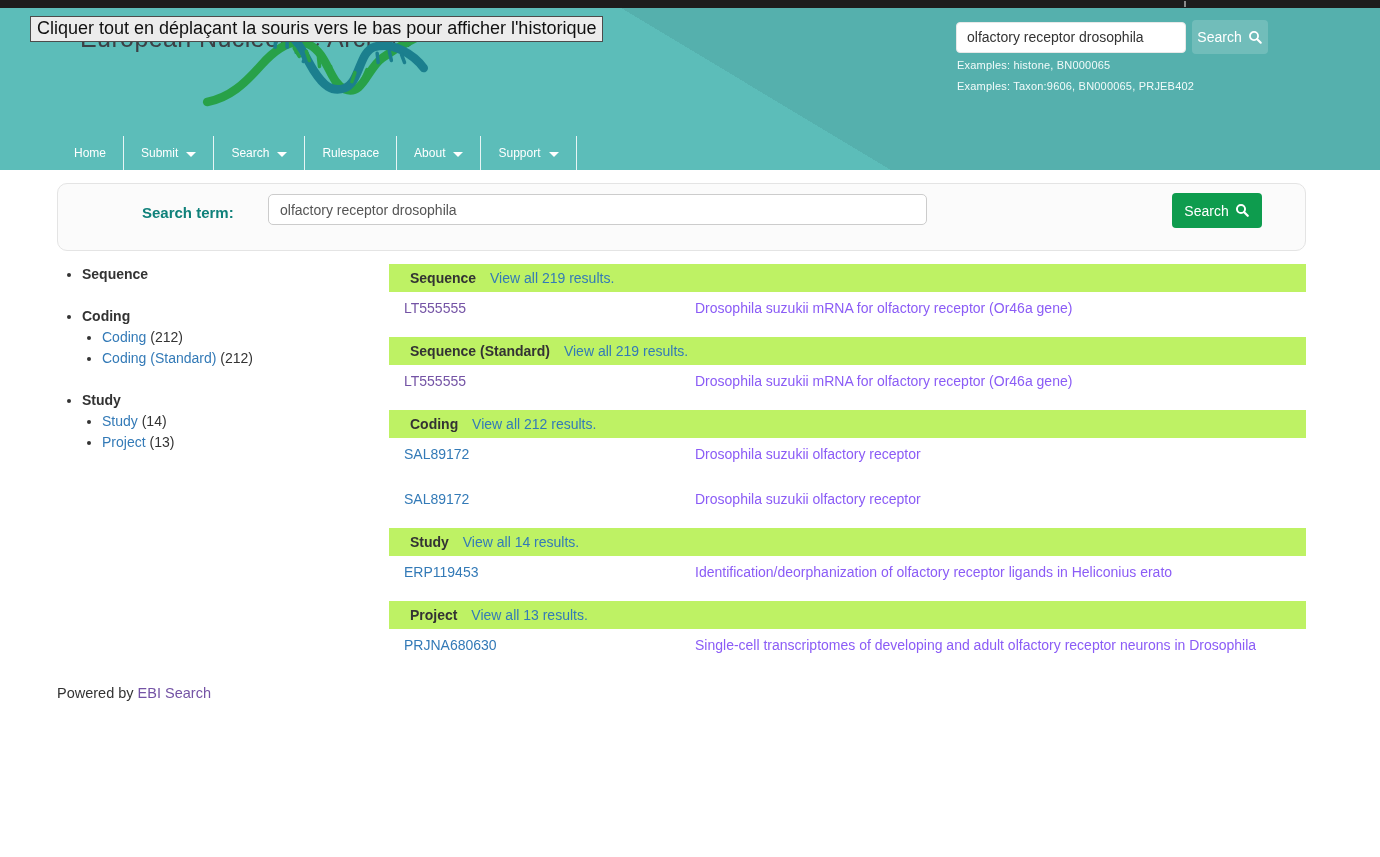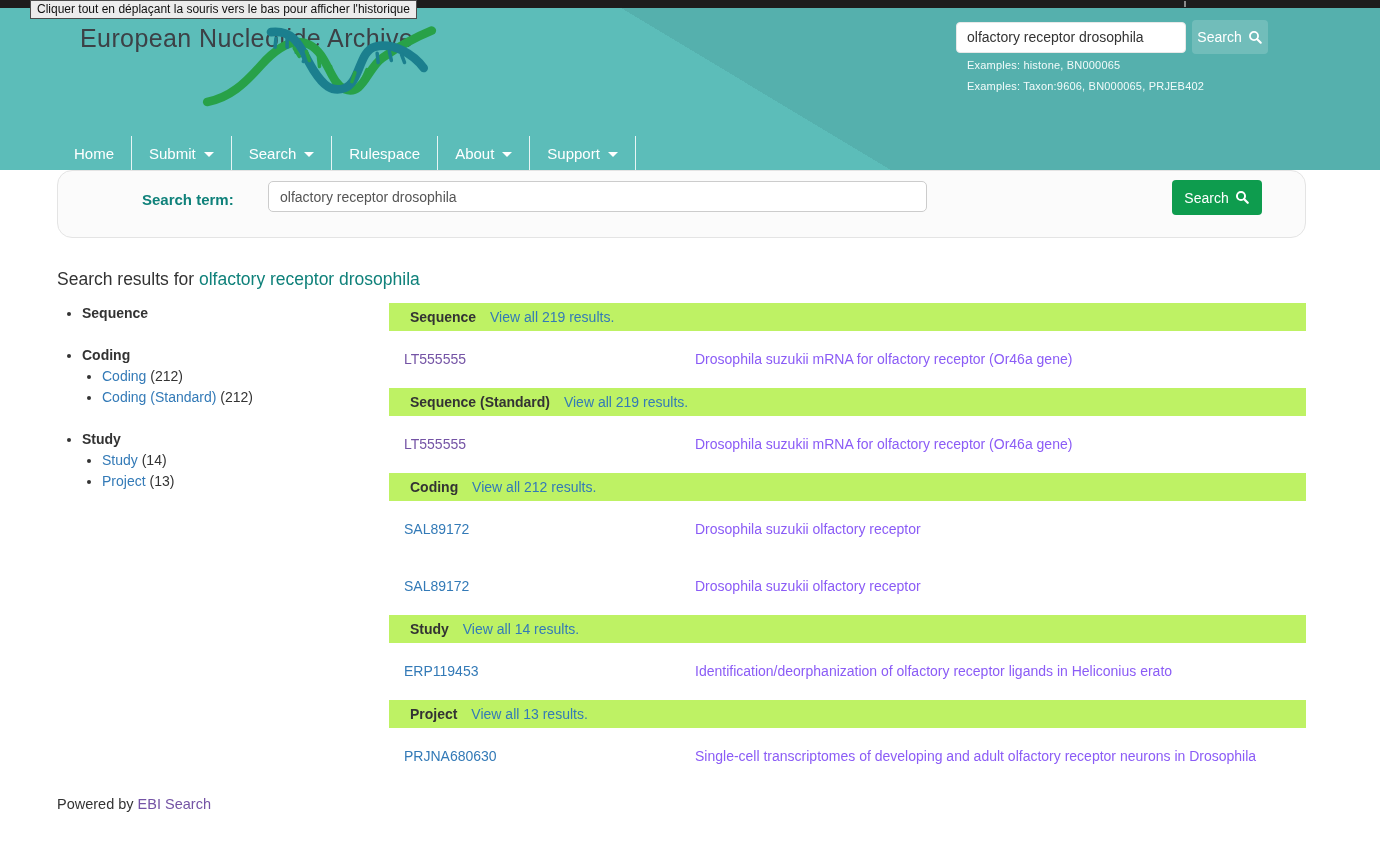--- a/index.html
+++ b/index.html
@@ -8,58 +8,58 @@
   }
   *{box-sizing:border-box; margin:0; padding:0;}
   html,body{width:1380px; height:857px; overflow:hidden; background:#fff;
     font-family:"Liberation Sans","DejaVu Sans",sans-serif; color:#333;}
   a{text-decoration:none; cursor:pointer;}
 
   
   .masthead{position:relative; height:8px; background:#1d1d1d;}
   .masthead-tick{position:absolute; left:1184px; top:1px; width:2px; height:6px; background:#8a8a8a;}
 
-  .tooltip{position:absolute; left:30px; top:0; z-index:50; background:#ececec;
-    border:1px solid #4c4c4c; padding:1px 6px 2px; font-size:12px; color:#101010; white-space:nowrap;}
+  .tooltip{position:absolute; left:30px; top:16px; z-index:50; background:#ececec;
+    border:1px solid #4c4c4c; padding:1px 6px 2px; font-size:18px; color:#101010; white-space:nowrap;}
 
   
   .site-header{position:relative; height:162px;
     background:linear-gradient(31deg,var(--header-teal) 54%,var(--header-teal-dark) 54%);}
 
   .logo{position:absolute; left:80px; top:14px; cursor:pointer;}
   .logo-ena{position:relative; z-index:2; font-size:58px; font-weight:800; font-style:italic;
     color:#0c0c0c; letter-spacing:-2px; line-height:1.0; display:inline-block;}
   .dna-helix{position:absolute; left:120px; top:0px; z-index:1;}
   .logo-subtitle{margin-top:4px; font-size:25px; color:#3c4146; letter-spacing:.4px; line-height:1;}
 
   .header-search{position:absolute; top:12px; right:112px; width:312px;}
   .search-row{display:flex; align-items:center;}
   .search-row input{width:230px; height:31px; border:1px solid #e8e8e8; border-radius:4px;
     padding:0 10px; font-size:14px; color:#333; outline:none; background:#fff;}
   .search-row input::placeholder{color:#9aa0a3;}
   .hdr-btn{margin-left:6px; height:34px; width:76px; border:none; border-radius:4px;
     background:rgba(255,255,255,.17); color:#fff; font-size:14px; cursor:pointer;
     display:flex; align-items:center; justify-content:center; gap:6px; font-family:inherit;}
-  .examples{margin:5px 0 9px 11px; font-size:11px; color:#f2fbfa; letter-spacing:.2px;}
+  .examples{margin:5px 0 9px 1px; font-size:11px; color:#f2fbfa; letter-spacing:.2px;}
 
   .main-nav{position:absolute; left:57px; bottom:0; height:34px; display:flex; align-items:stretch;}
-  .nav-item{display:flex; align-items:center; gap:8px; padding:0 17px; color:#fff; font-size:15px;
+  .nav-item{display:flex; align-items:center; gap:8px; padding:0 17px; color:#fff; font-size:12px;
     cursor:pointer; border-right:1px solid rgba(255,255,255,.85);}
   .nav-item:first-child{border-left:none;}
   .caret{width:0; height:0; border-left:5px solid transparent; border-right:5px solid transparent;
     border-top:5px solid #fff; display:inline-block; margin-top:2px;}
 
   
   .content{position:relative; padding:0 74px 0 57px;}
   .page-title{margin-top:24px; font-size:29px; font-weight:600; color:var(--brand-teal); letter-spacing:.2px;}
   .intro{margin-top:14px; font-size:14.5px; color:#2b2b2b;}
   .intro a{color:var(--link-blue);}
 
-  .search-panel{position:relative; height:68px; background:#fbfbfb;
-    border:1px solid #e4e4e4; border-radius:15px;}
+  .search-panel{position:relative; margin-top:13px; height:68px; background:#fbfbfb;
+    border:1px solid #e4e4e4; border-radius:10px;}
   .search-term-label{position:absolute; left:84px; top:20px; font-size:15px; font-weight:bold; color:var(--brand-teal);}
   .search-term-input{position:absolute; left:210px; top:10px; width:659px; height:31px;
     border:1px solid #ccc; border-radius:5px; padding:0 11px; font-size:14px; color:#555; outline:none; font-family:inherit;}
   .green-btn{position:absolute; left:1114px; top:9px; width:90px; height:35px; border:none; border-radius:4px;
     background:var(--ebi-green); color:#fff; font-size:14px; cursor:pointer;
     display:flex; align-items:center; justify-content:center; gap:6px; font-family:inherit;}
 
   .results-heading{margin-top:31px; font-size:17.5px; font-weight:500; color:#333;}
   .results-heading .query{color:var(--brand-teal);}
 
@@ -70,21 +70,21 @@
   .facet-items{padding-left:20px; margin-top:0;}
   .facet-item{list-style:disc; line-height:21px; color:#333;}
   .facet-link{color:var(--link-blue);}
   .facet-count{color:#333;}
 
   .results-col{flex:1;}
   .result-group{margin-bottom:19px; font-size:14px;}
   .result-group-header{background:#bef264; padding:5px 21px; line-height:18px;}
   .group-name{font-weight:bold; color:#333;}
   .view-all-link{margin-left:10px; color:var(--link-blue);}
-  .result-row{display:flex; padding:20px 15px 2px;}
+  .result-row{display:flex; padding:8px 15px 2px;}
   .accession-link{width:291px; flex:none; color:var(--link-blue);}
   .accession-link.visited{color:var(--visited-purple);}
   .result-description{color:#8b5cf6;}
 
   .footer{margin-top:11px; font-size:14.5px; color:#333;}
   .footer a{color:var(--visited-purple);}
 </style>
 </head>
 <body>
 
@@ -180,21 +180,20 @@
     <input class="search-term-input" type="text" value="olfactory receptor drosophila" style="">
     <button class="green-btn">
       <span>Search</span>
       <svg width="15" height="15" viewBox="0 0 20 20">
         <circle cx="8" cy="8" r="5.4" fill="none" stroke="#fff" stroke-width="2.6"></circle>
         <line x1="12.3" y1="12.3" x2="17" y2="17" stroke="#fff" stroke-width="3" stroke-linecap="round"></line>
       </svg>
     </button>
   </div>
 
-  <h2 class="results-heading"><span>Search results for </span><span class="query">olfactory receptor drosophila</span></h2>
 
   <div class="results-layout">
     <aside class="facets">
       <ul id="facet-list">
   <li class="facet-group">
     <span class="facet-group-label">Sequence</span>
   </li>
 
   <li class="facet-group">
     <span class="facet-group-label">Coding</span>

